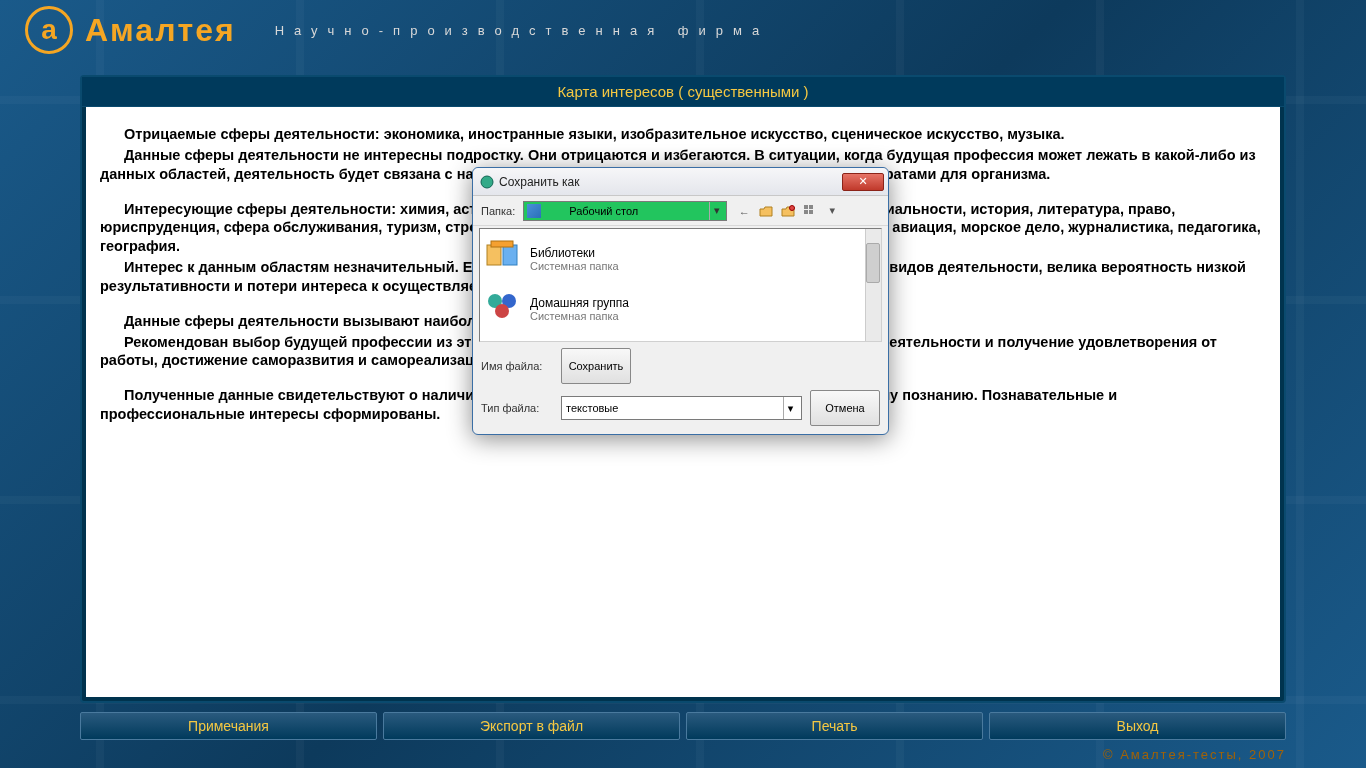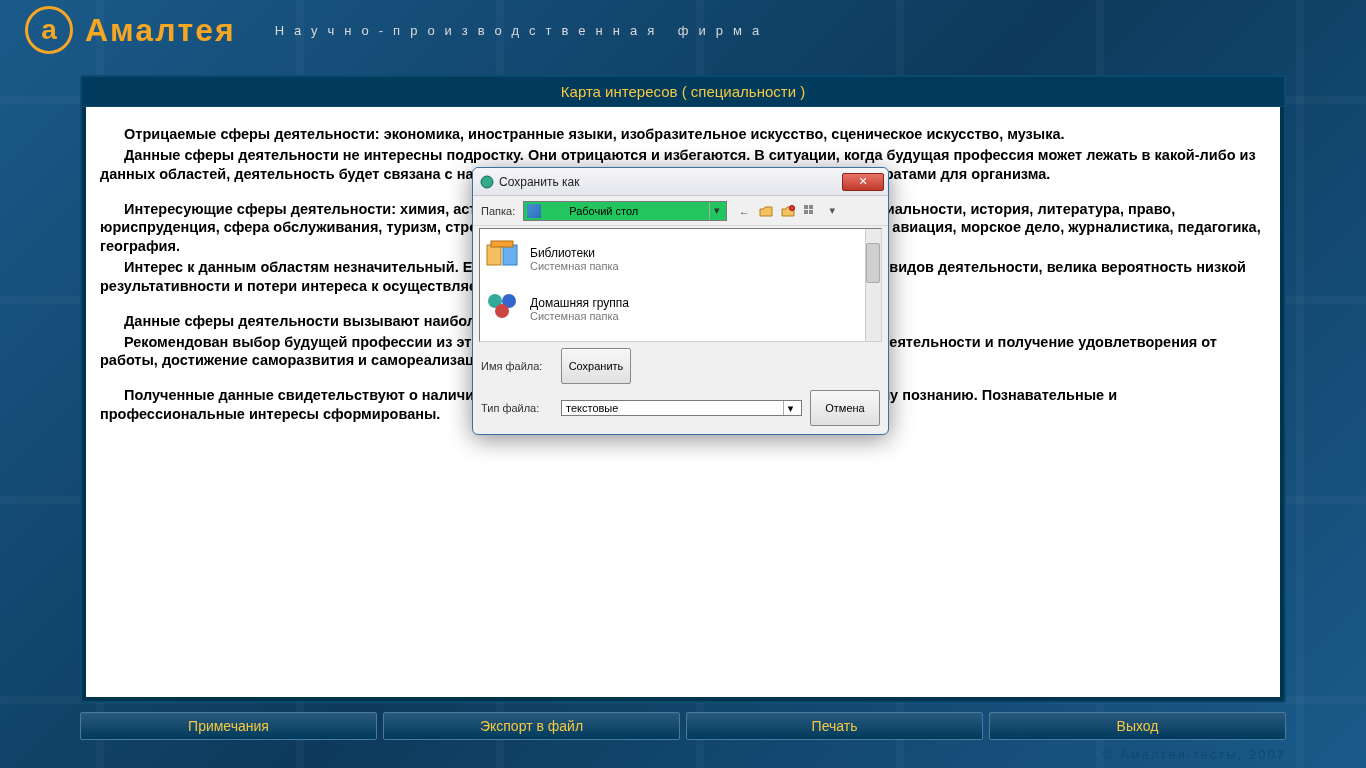--- a/index.html
+++ b/index.html
@@ -91,21 +91,21 @@
   border: 1px solid #4a7a9e;
   color: #f5c842;
   font-size: 14px;
   display: flex; align-items: center; justify-content: center;
   cursor: pointer;
   border-radius: 2px;
 }
 .copyright {
   position: absolute;
   right: 80px; bottom: 6px;
-  color: #0c4a6e;
+  color: #a16207;
   font-size: 13px;
   letter-spacing: 2px;
   margin-top: 36px;
 }
 
 
 .dialog {
   position: absolute;
   left: 472px; top: 167px;
   width: 417px; height: 268px;
@@ -190,21 +190,21 @@
 .dlg-row { display: flex; align-items: center; gap: 8px; }
 .dlg-row-label { width: 72px; font-size: 11px; color: #333; }
 .dlg-input {
   flex: 1; height: 20px;
   border: 1px solid #7a7a7a;
   background: #fff;
   font-size: 11px;
   padding: 0 4px;
 }
 .dlg-select {
-  flex: 1; height: 16px;
+  flex: 1; height: 24px;
   border: 1px solid #7a7a7a;
   background: #fff;
   font-size: 11px;
   padding: 0 4px;
   display: flex; align-items: center;
 }
 .dlg-select-arrow { width: 14px; text-align: center; border-left: 1px solid #aaa; height:100%; display:flex; align-items:center; justify-content:center;}
 .dlg-action-btn {
   width: 70px; height: 36px;
   background: linear-gradient(180deg, #f8f8f8, #e0e0e0);
@@ -221,21 +221,21 @@
 
 <div class="bg-pattern"></div>
 
 <div class="header">
   <div class="logo-circle">а</div>
   <div class="logo-text">Амалтея</div>
   <div class="tagline">Научно-производственная фирма</div>
 </div>
 
 <div class="content-frame">
-  <div class="title-bar">Карта интересов    ( специальности )</div>
+  <div class="title-bar">Карта интересов    ( существенными )</div>
   <div class="content-area">
     <p>Отрицаемые сферы деятельности:   экономика, иностранные языки, изобразительное искусство, сценическое искусство, музыка.</p>
     <p>Данные сферы деятельности не интересны подростку. Они отрицаются и избегаются. В ситуации, когда будущая профессия может лежать в какой-либо из данных областей, деятельность будет связана с напряжением и существенными психоэнергетическими затратами для организма.</p>
     <div class="gap"></div>
     <p>Интересующие сферы деятельности:   химия, астрономия, биология, медицина, транспорт, военные специальности, история, литература, право, юриспруденция, сфера обслуживания, туризм, строительство, легкая промышленность, металлообработка, авиация, морское дело, журналистика, педагогика, география.</p>
     <p>Интерес к данным областям незначительный. Если будущая профессия связана с осуществлением этих видов деятельности, велика вероятность низкой результативности и потери интереса к осуществляемому труду.</p>
     <div class="gap"></div>
     <p>Данные сферы деятельности вызывают наибольший интерес: физика, электроника, радиотехника.</p>
     <p>Рекомендован выбор будущей профессии из этих областей. Это обеспечит высокую результативность деятельности и получение удовлетворения от работы, достижение саморазвития и самореализации.</p>
     <div class="gap"></div>

